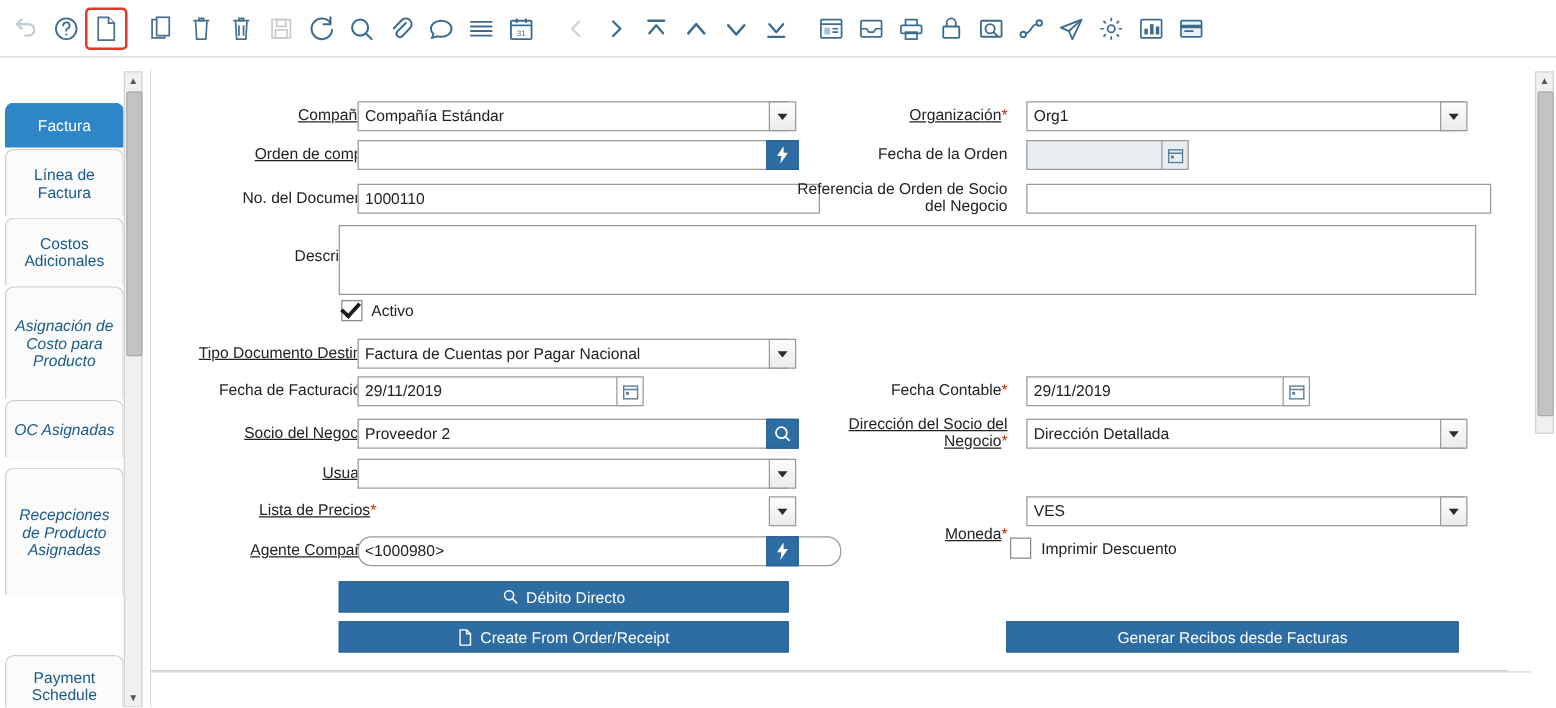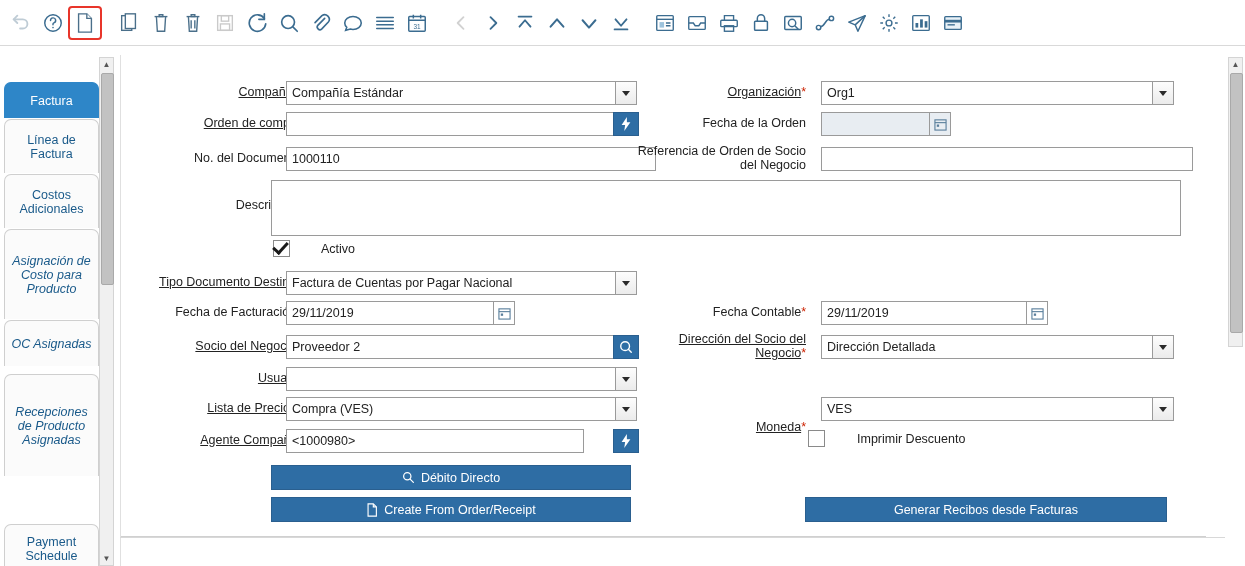--- a/index.html
+++ b/index.html
@@ -211,21 +211,20 @@
     left: 2px; top: -2px;
     width: 6px; height: 12px;
     border: solid #1a1a1a;
     border-width: 0 3px 3px 0;
     transform: rotate(42deg);
   }
   .check-label {
     position: absolute;
     font-size: 12.5px;
     color: #222;
-    margin-left: 24px;
   }
 
   .bigbtn {
     position: absolute;
     box-sizing: border-box;
     background: #2e6da4;
     color: #ffffff;
     border: 1px solid #2a5f8f;
     font-size: 12.5px;
     display: flex;
@@ -593,29 +592,28 @@
 
     <div class="lbl" style="left:520px; top:277px; width:165px; line-height:14px;"><u><span>Dirección del Socio del Negocio</span></u><span class="req">*</span></div>
     <div class="fld" style="left:685px; top:280px; width:350px;"><span>Dirección Detallada</span></div>
     <div class="combo-arrow" style="left:1031px; top:280px;"></div>
 
     <div class="lbl" style="left:50px; top:316px; width:130px;"><u><span>Usuario</span></u></div>
     <div class="fld" style="left:150px; top:312px; width:344px;"><span></span></div>
     <div class="combo-arrow" style="left:494px; top:312px;"></div>
 
     <div class="lbl" style="left:40px; top:346px; width:140px;"><u><span>Lista de Precios</span></u><span class="req">*</span></div>
-    <div class="fld" style="left:150px; top:342px; width:344px;"><span>Compra (VES)</span></div>
     <div class="combo-arrow" style="left:494px; top:342px;"></div>
 
     <div class="lbl" style="left:575px; top:346px; width:110px;margin-top:19px;"><u><span>Moneda</span></u><span class="req">*</span></div>
     <div class="fld" style="left:685px; top:342px; width:350px;"><span>VES</span></div>
     <div class="combo-arrow" style="left:1031px; top:342px;"></div>
 
     <div class="lbl" style="left:40px; top:378px; width:140px;"><u><span>Agente Compañía</span></u></div>
-    <div class="fld" style="left:150px; top:374px; width:298px;"><span>&lt;1000980&gt;</span></div>
+    <div class="fld" style="left:150px; top:374px; width:387px;border-radius:11px;"><span>&lt;1000980&gt;</span></div>
     <div class="btn-blue" style="left:492px; top:374px;">
       <svg width="12" height="14" viewBox="0 0 12 16" fill="#ffffff">
           <path d="M7 0L1 9h4l-1 7 7-10H7z"></path>
         </svg>
     </div>
 
     <div class="check" style="left:687px; top:375px;"></div>
     <div class="check-label" style="left:712px; top:377px;">Imprimir Descuento</div>
 
     <div class="bigbtn" style="left:150px; top:410px; width:360px;">

